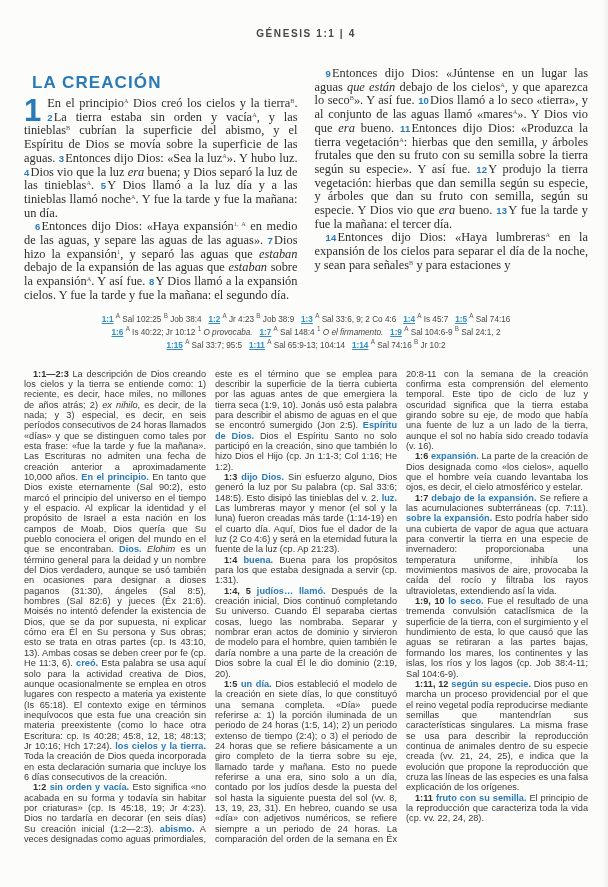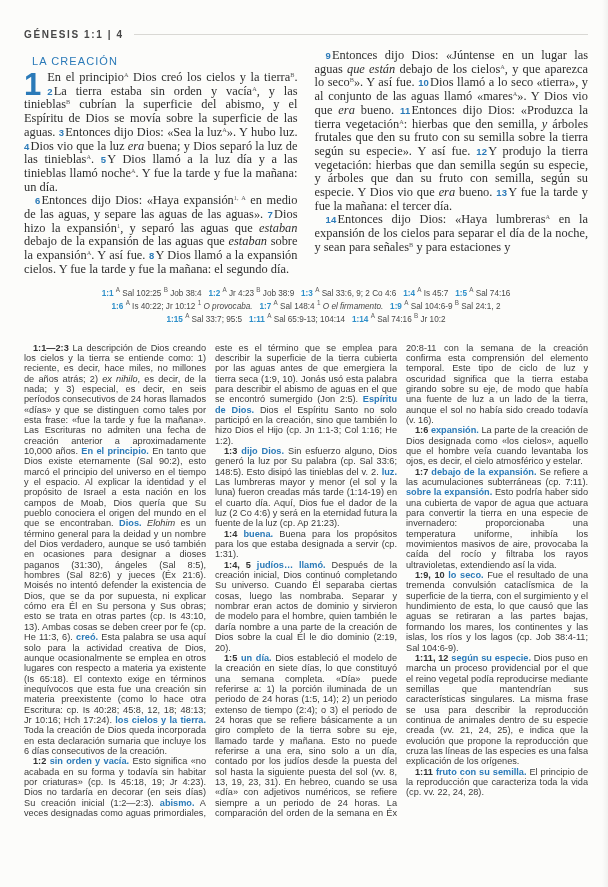--- a/index.html
+++ b/index.html
@@ -25,34 +25,34 @@
     padding:28px 20px 0 24px;
     position:relative;
   }
   .page::after{ 
     content:"";position:absolute;top:0;right:0;width:6px;height:100%;
     background:linear-gradient(to left, rgba(0,0,0,0.045), rgba(0,0,0,0));
     pointer-events:none;
   }
   
   .header-row{
-    display:flex;align-items:center;gap:10px;height:12px;margin-bottom:9px;
+    display:flex;align-items:center;gap:10px;height:12px;margin-bottom:27px;flex-direction:column;
   }
   .header-title{
     font-size:10px;font-weight:bold;letter-spacing:1.6px;color:#474747;
     white-space:nowrap;
   }
   .header-rule{flex:1;height:1px;background:var(--rule);margin-top:1px;}
 
   
   .bible{display:flex;gap:17px;}
   .bible-col{width:274px;box-sizing:border-box;}
   .section-title{
     margin:6px 0 4px 0;
-    font-size:11px;font-weight:normal;letter-spacing:1.1px;color:var(--accent);padding-left:8px;
+    font-size:17px;font-weight:bold;letter-spacing:1.1px;color:var(--accent);padding-left:8px;
   }
   .bible-paragraphs p.bp{
     margin:0;
     font-family:"Liberation Serif", serif;
     font-size:12.4px;line-height:13.7px;
     text-align:justify;
     color:var(--ink);
   }
   .bible-paragraphs p.bp.indent{text-indent:11px;}
   .dropcap{
@@ -72,21 +72,21 @@
     font-size:6.3px;color:#5a5a5a;line-height:0;
     vertical-align:4px;letter-spacing:0;
   }
 
   
   .crossrefs{margin-top:10px;}
   .crline{
     text-align:center;
     font-size:8.2px;line-height:13px;color:#474747;
   }
-  .crline .cr{color:var(--ref-blue);font-weight:bold;}
+  .crline .cr{color:var(--ref-blue);font-weight:bold;text-decoration:underline;}
   .crline i{color:#474747;}
 
   
   .commentary{
     margin-top:17px;
     column-count:3;column-gap:9px;
     height:527px;overflow:hidden;
     text-align:justify;
   }
   .commentary p{

